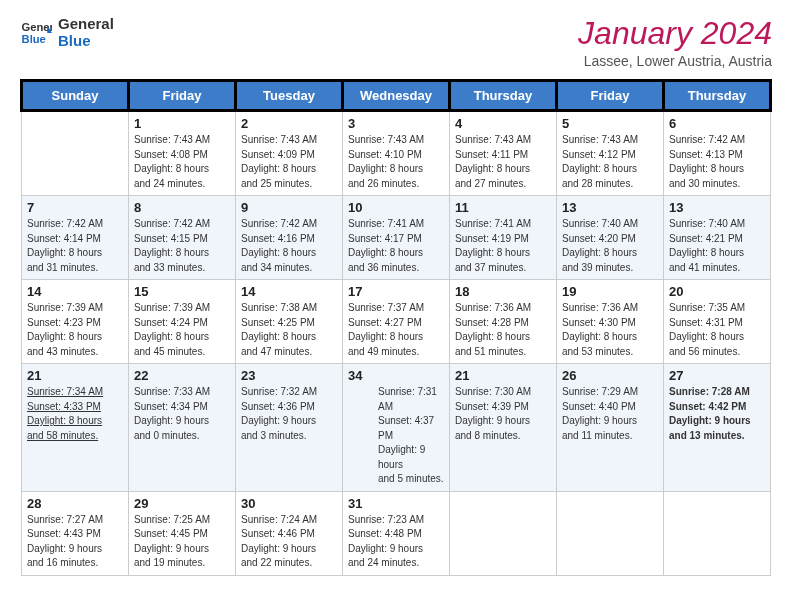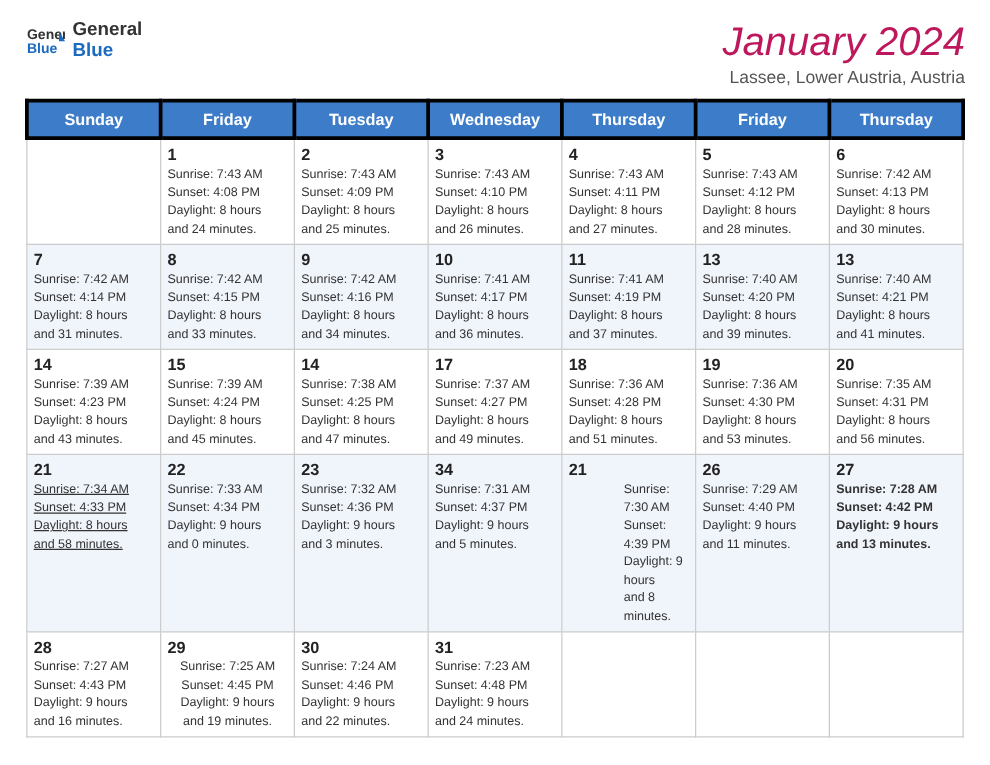--- a/index.html
+++ b/index.html
@@ -287,28 +287,28 @@
           </td>
           <td>
             <div class="day-number">23</div>
             <div class="day-info" style="white-space: pre-line;">Sunrise: 7:32 AM
 Sunset: 4:36 PM
 Daylight: 9 hours
 and 3 minutes.</div>
           </td>
           <td>
             <div class="day-number">34</div>
-            <div class="day-info" style="white-space: pre-line;">Sunrise: 7:31 AM
+            <div class="day-info" style="white-space: pre-line; margin-left: 30px;">Sunrise: 7:31 AM
 Sunset: 4:37 PM
 Daylight: 9 hours
 and 5 minutes.</div>
           </td>
           <td>
             <div class="day-number">21</div>
-            <div class="day-info" style="white-space: pre-line; margin-left: 44px;">Sunrise: 7:30 AM
+            <div class="day-info" style="white-space: pre-line;">Sunrise: 7:30 AM
 Sunset: 4:39 PM
 Daylight: 9 hours
 and 8 minutes.</div>
           </td>
           <td>
             <div class="day-number">26</div>
             <div class="day-info" style="white-space: pre-line;">Sunrise: 7:29 AM
 Sunset: 4:40 PM
 Daylight: 9 hours
 and 11 minutes.</div>
@@ -324,21 +324,21 @@
         <tr>
           <td>
             <div class="day-number">28</div>
             <div class="day-info" style="white-space: pre-line;">Sunrise: 7:27 AM
 Sunset: 4:43 PM
 Daylight: 9 hours
 and 16 minutes.</div>
           </td>
           <td>
             <div class="day-number">29</div>
-            <div class="day-info" style="white-space: pre-line; text-align: center;">Sunrise: 7:25 AM
+            <div class="day-info" style="white-space: pre-line;">Sunrise: 7:25 AM
 Sunset: 4:45 PM
 Daylight: 9 hours
 and 19 minutes.</div>
           </td>
           <td>
             <div class="day-number">30</div>
             <div class="day-info" style="white-space: pre-line;">Sunrise: 7:24 AM
 Sunset: 4:46 PM
 Daylight: 9 hours
 and 22 minutes.</div>

